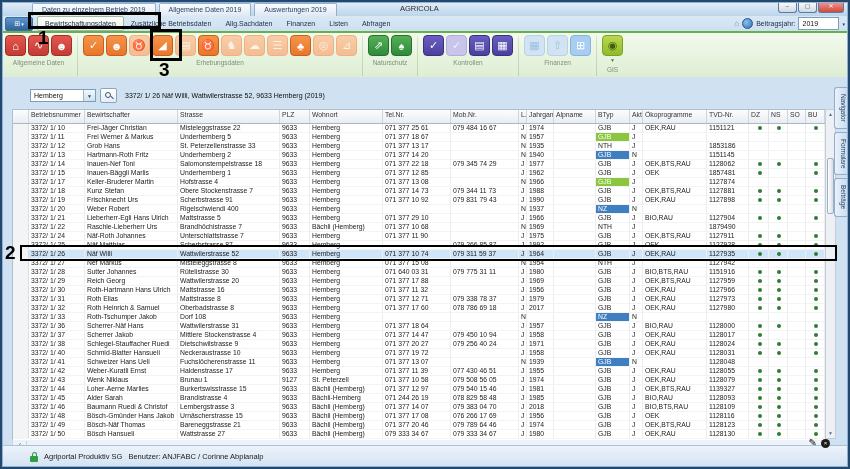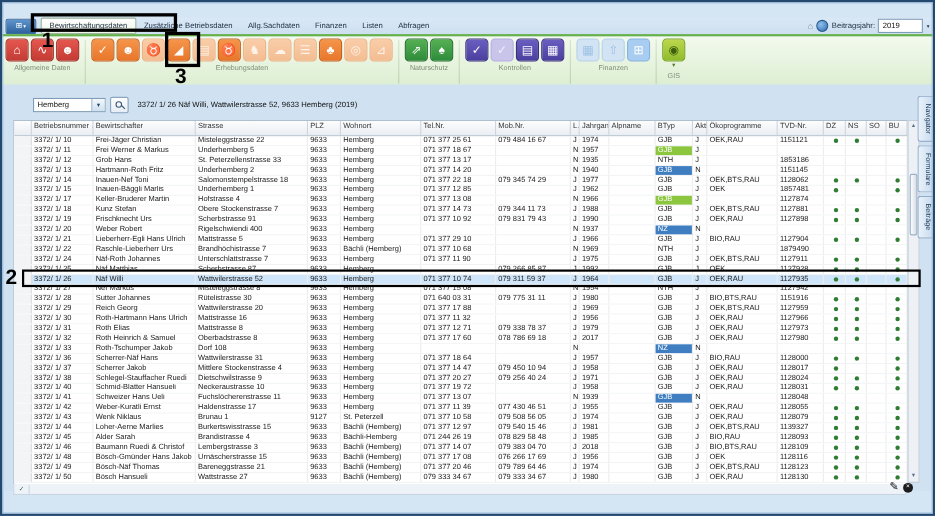--- a/index.html
+++ b/index.html
@@ -125,20 +125,33 @@
   #num1{left:36px;top:25px;}
   #num3{left:157px;top:57px;}
   #num2{left:3px;top:240px;}
 </style>
 </head>
 <body>
 
 <div class="window">
   <div class="frame-inner"></div>
 
+  <div class="titlebar">
+    <div class="menu-tabs" id="menuTabs">
+        <div class="menu-tab">Daten zu einzelnem Betrieb 2019</div>
+        <div class="menu-tab">Allgemeine Daten 2019</div>
+        <div class="menu-tab">Auswertungen 2019</div>
+      </div>
+    <div class="app-title">AGRICOLA</div>
+    <div class="win-btns">
+      <div class="win-btn">–</div>
+      <div class="win-btn">▢</div>
+      <div class="win-btn close">✕</div>
+    </div>
+  </div>
 
   <div class="row2">
     <div class="corner-btn">⊞<span class="caret">▾</span></div>
     <div class="sub-tabs" id="subTabs">
         <div class="sub-tab active">Bewirtschaftungsdaten</div>
         <div class="sub-tab">Zusätzliche Betriebsdaten</div>
         <div class="sub-tab">Allg.Sachdaten</div>
         <div class="sub-tab">Finanzen</div>
         <div class="sub-tab">Listen</div>
         <div class="sub-tab">Abfragen</div>
@@ -1207,20 +1220,28 @@
     <div class="below-strip">
       <span class="mini-check">✓</span>
     </div>
 
     <div class="edit-icons">
       <span class="pencil">✎</span>
       <span class="ban">×</span>
     </div>
   </div>
 
+  <div class="statusbar">
+    <span class="lock">
+      <span class="lock-shackle"></span>
+        <span class="lock-body"></span>
+    </span>
+    <span>Agriportal Produktiv SG</span>
+    <span>Benutzer: ANJFABC / Corinne Abplanalp</span>
+  </div>
 
   <div class="ann" id="ann1"></div>
   <div class="ann-num" id="num1">1</div>
   <div class="ann" id="ann3"></div>
   <div class="ann-num" id="num3">3</div>
   <div class="ann" id="ann2"></div>
   <div class="ann-num" id="num2">2</div>
 </div>
 
 </body></html>

